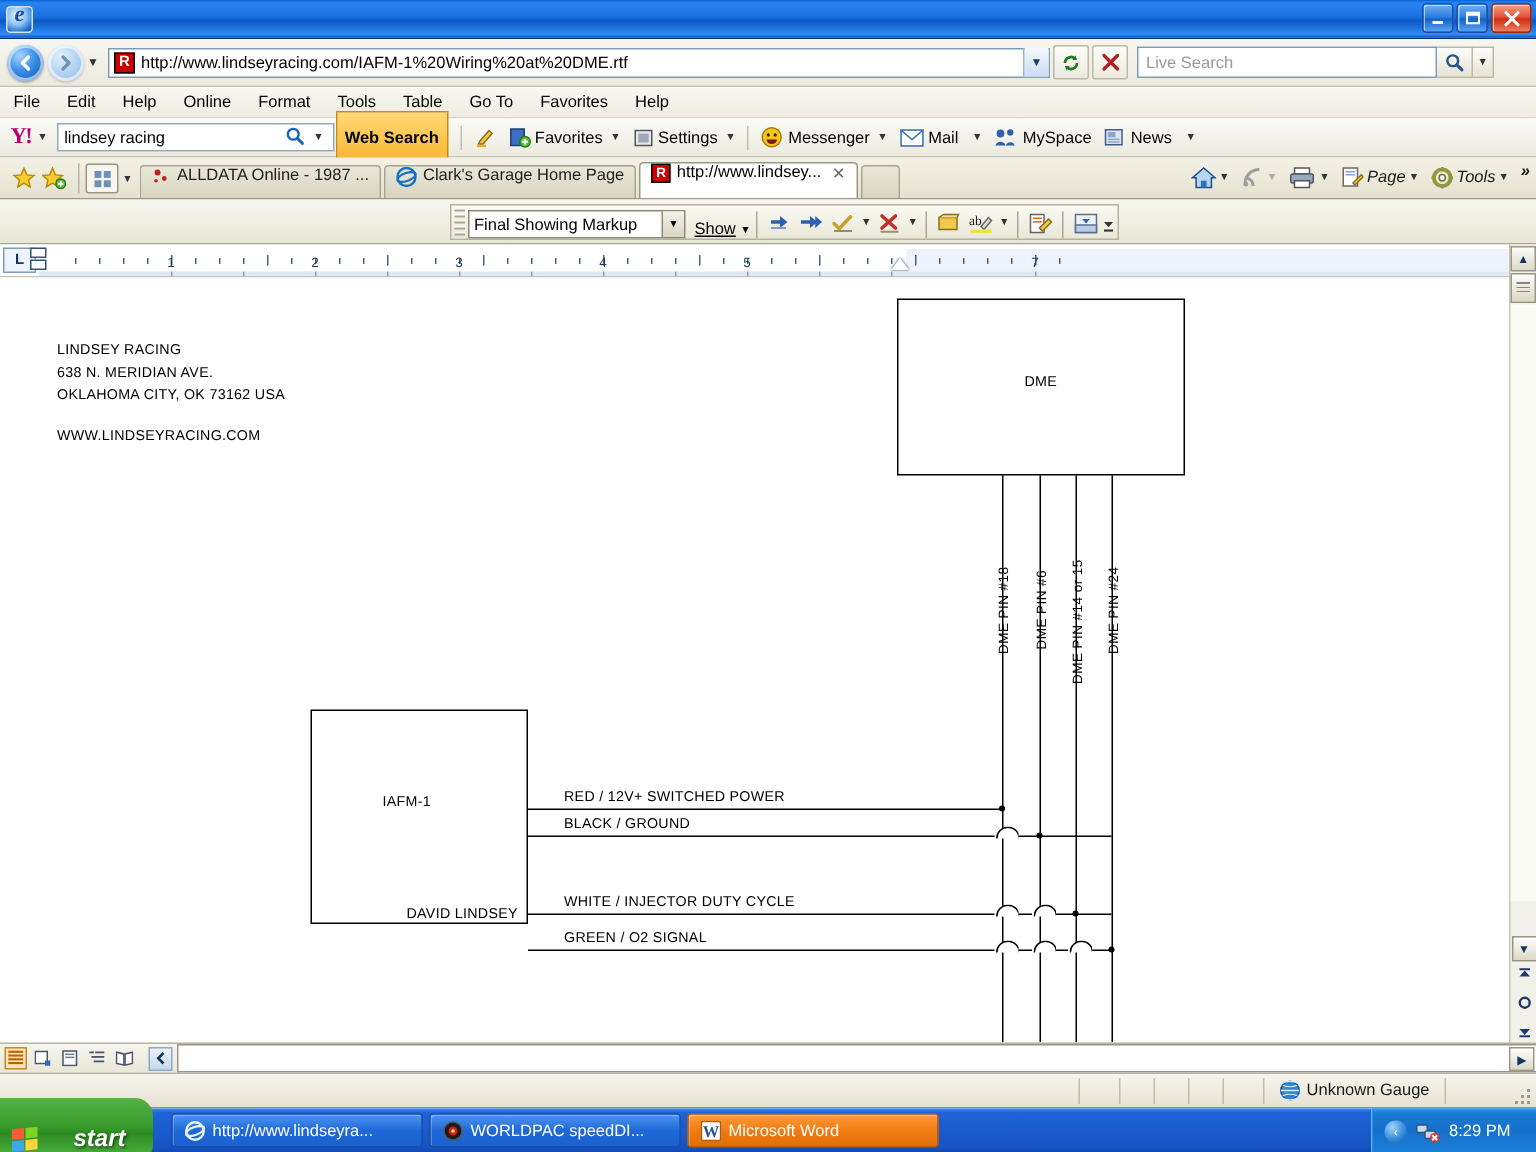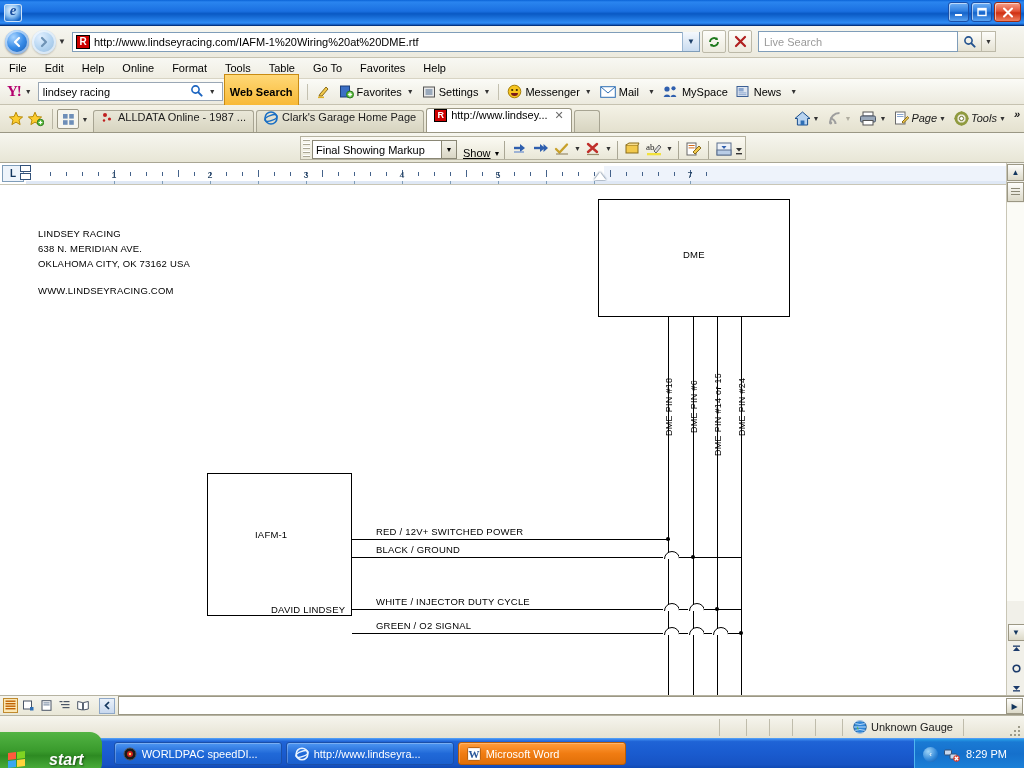--- a/index.html
+++ b/index.html
@@ -921,32 +921,32 @@
         <i style="background:#ff5a3c"></i>
           <i style="background:#7ed321"></i>
         <i style="background:#3aa7f0"></i>
           <i style="background:#ffd43a"></i>
       </span>
       <span>start</span>
     </div>
     <div style="width:8px"></div>
     <div class="taskitem">
       <svg width="14" height="14" viewBox="0 0 14 14">
+          <circle cx="7" cy="7" r="5.8" fill="none" stroke="#eaf4ff" stroke-width="1.6"></circle>
+          <ellipse cx="7" cy="7" rx="6.4" ry="2.6" fill="none" stroke="#eaf4ff" stroke-width="1.4" transform="rotate(-20 7 7)"></ellipse>
+        </svg>
+      <span>http://www.lindseyra...</span>
+    </div>
+    <div class="taskitem">
+      <svg width="14" height="14" viewBox="0 0 14 14">
           <circle cx="7" cy="7" r="6" fill="#1a1a1a" stroke="#555"></circle>
           <circle cx="7" cy="7" r="3" fill="#cc2020"></circle>
           <circle cx="7" cy="7" r="1.2" fill="#ffdf55"></circle>
         </svg>
       <span>WORLDPAC speedDI...</span>
-    </div>
-    <div class="taskitem">
-      <svg width="14" height="14" viewBox="0 0 14 14">
-          <circle cx="7" cy="7" r="5.8" fill="none" stroke="#eaf4ff" stroke-width="1.6"></circle>
-          <ellipse cx="7" cy="7" rx="6.4" ry="2.6" fill="none" stroke="#eaf4ff" stroke-width="1.4" transform="rotate(-20 7 7)"></ellipse>
-        </svg>
-      <span>http://www.lindseyra...</span>
     </div>
     <div class="taskitem word">
       <svg width="14" height="14" viewBox="0 0 14 14">
           <rect x="0.6" y="0.6" width="12.8" height="12.8" rx="1" fill="#fff" stroke="#b85c06"></rect>
           <text x="7" y="11" text-anchor="middle" font-size="11" font-weight="bold" font-family="Liberation Serif, serif" fill="#2a5699">W</text>
         </svg>
       <span>Microsoft Word</span>
     </div>
     <div class="tray">
       <div class="trayarrow">‹</div>

